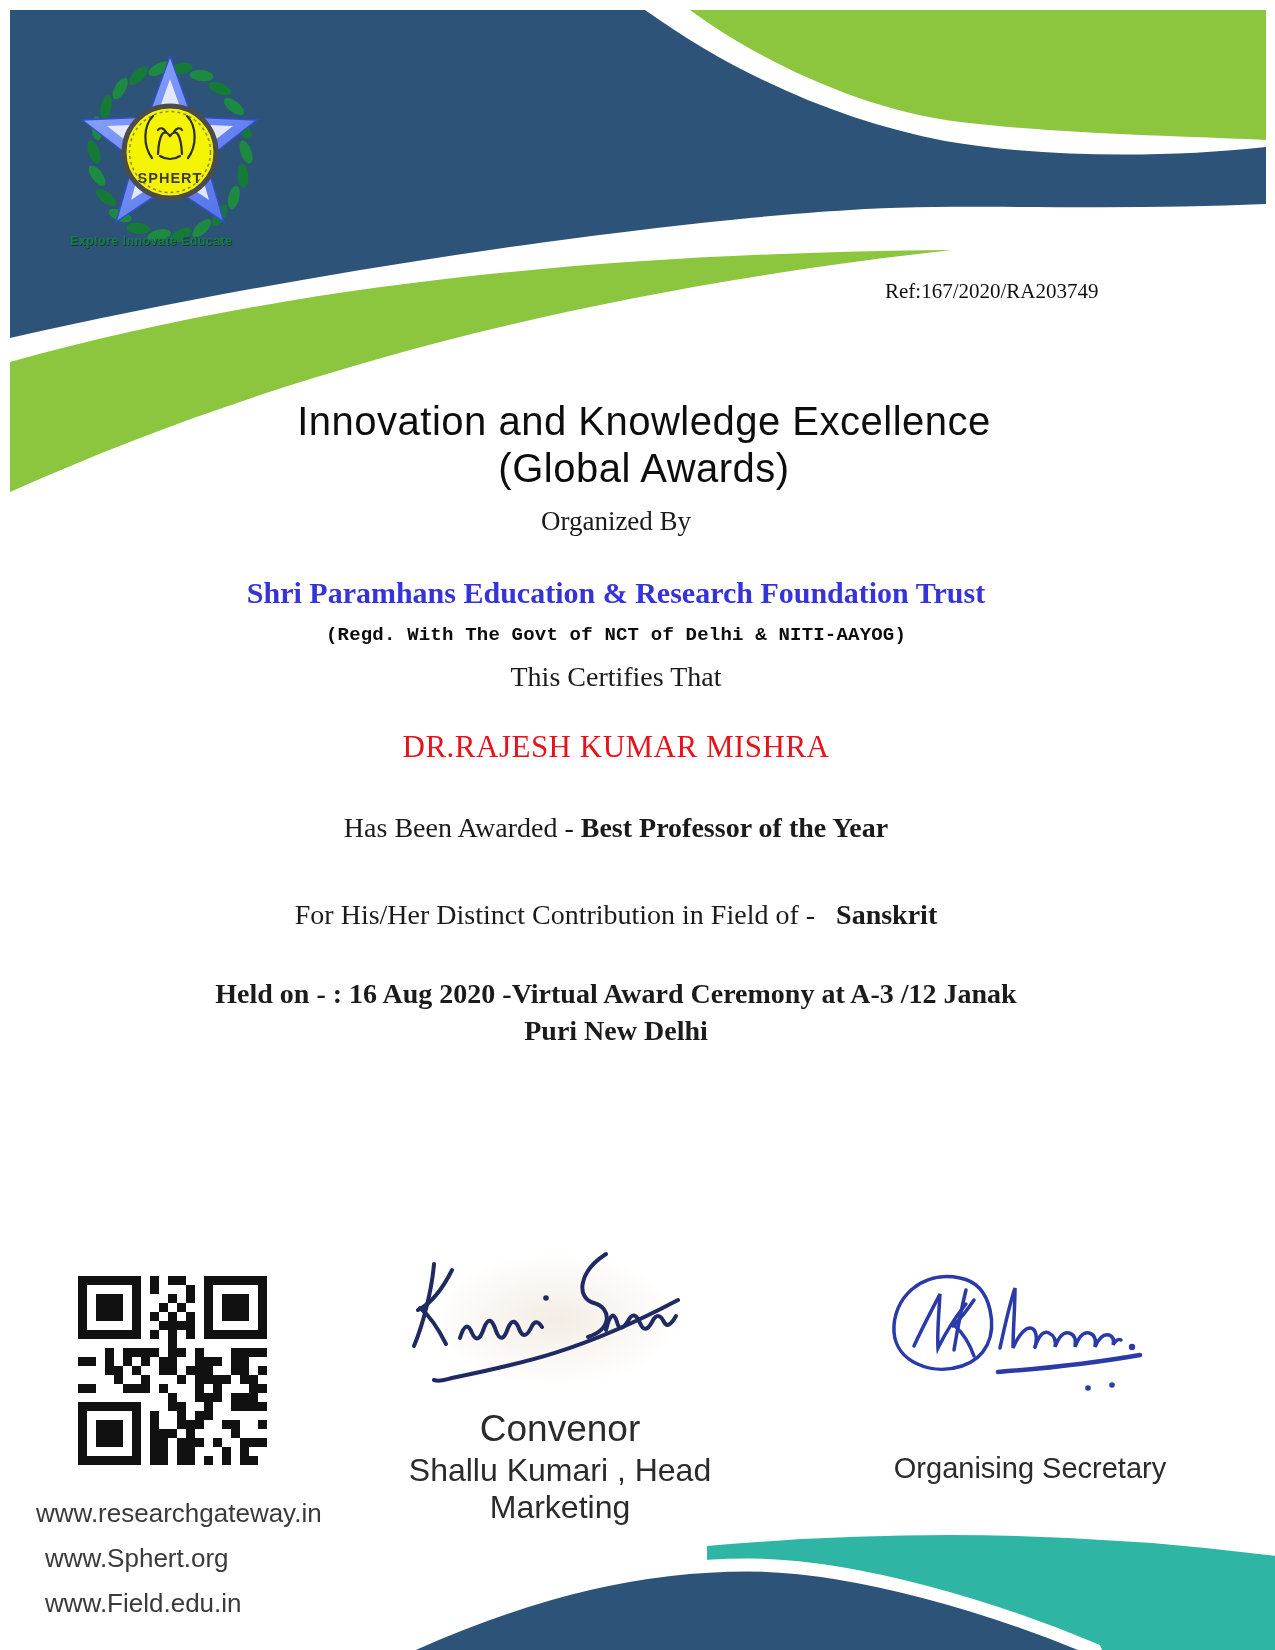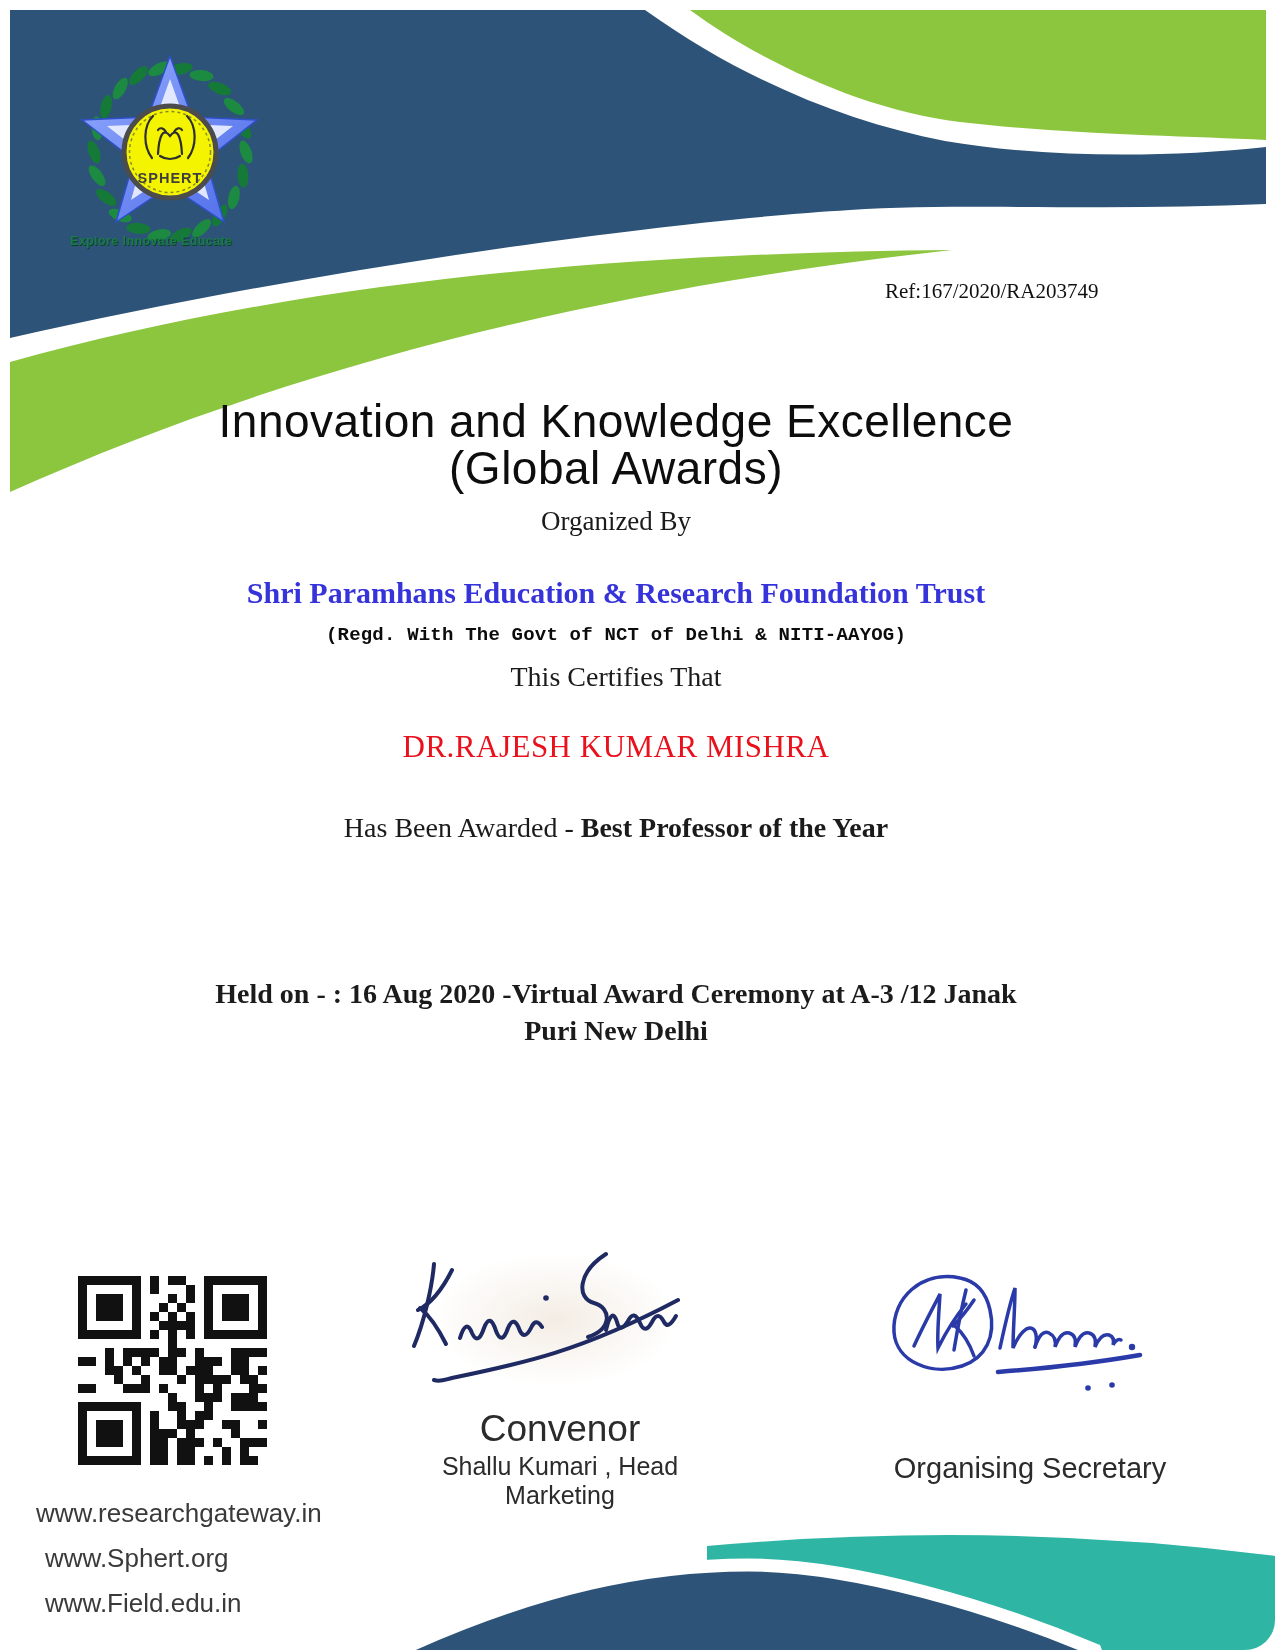--- a/index.html
+++ b/index.html
@@ -2,27 +2,27 @@
 <html style="--deco_blue: #2d5478; --deco_green: #8cc63f; --deco_teal: #2eb5a4; --org_name_blue: #3533d9; --recipient_red: #e8111c; --signature_navy: #1f2a63; --signature_blue: #2a3aa8; --body_text: #1b1b1b;"><head>
 <meta charset="utf-8">
 <style>
   :root{
     --deco_blue:#2d5478; --deco_green:#8cc63f; --deco_teal:#2eb5a4;
     --org_name_blue:#3533d9; --recipient_red:#e8111c;
     --signature_navy:#1f2a63; --signature_blue:#2a3aa8; --body_text:#1b1b1b;
   }
   html,body{margin:0;padding:0;background:#fff;}
   .stage{position:relative;width:1275px;height:1650px;background:#fff;overflow:hidden;
-         font-family:"Liberation Serif","DejaVu Serif",serif;color:var(--body_text);border-radius:30px;}
+         font-family:"Liberation Serif","DejaVu Serif",serif;color:var(--body_text);}
   .abs{position:absolute;}
   .ctr{left:0;width:1232px;text-align:center;}
   .sans{font-family:"Liberation Sans","DejaVu Sans",sans-serif;}
   .ref{left:885px;top:279px;font-size:21px;color:#101010;}
   .title{top:398px;font-family:"Liberation Sans","DejaVu Sans",sans-serif;
-         font-size:46px;line-height:47px;color:#0d0d0d;letter-spacing:.5px;}
+         font-size:40px;line-height:47px;color:#0d0d0d;letter-spacing:.5px;padding-left:28px;}
   .organized{top:506px;font-size:27px;}
   .orgname{top:576px;font-size:30px;font-weight:bold;color:var(--org_name_blue);}
   .regd{top:624px;font-size:19px;font-weight:bold;color:#0c0c0c;letter-spacing:.2px;font-family:Liberation Mono, monospace;}
   .certifies{top:661px;font-size:28px;}
   .recipient{top:729px;font-size:31px;font-weight:normal;color:var(--recipient_red);letter-spacing:.5px;text-align:center;}
   .awarded{top:812px;font-size:28px;}
   .field{top:899px;font-size:28px;}
   .field b{margin-left:14px;}
   .held{top:975px;font-size:28px;font-weight:bold;line-height:37px;}
   .tagline{left:70px;top:234px;width:200px;
@@ -97,20 +97,21 @@
   <div class="abs ctr title">
     <div>Innovation and Knowledge Excellence</div>
     <div>(Global Awards)</div>
   </div>
   <div class="abs ctr organized">Organized By</div>
   <div class="abs ctr orgname">Shri Paramhans Education &amp; Research Foundation Trust</div>
   <div class="abs ctr regd sans">(Regd. With The Govt of NCT of Delhi &amp; NITI-AAYOG)</div>
   <div class="abs ctr certifies">This Certifies That</div>
   <div class="abs ctr recipient">DR.RAJESH KUMAR MISHRA</div>
   <div class="abs ctr awarded"><span>Has Been Awarded - </span><b>Best Professor of the Year</b></div>
+  <div class="abs ctr field"><span>For His/Her Distinct Contribution in Field of - </span><b>Sanskrit</b></div>
   <div class="abs ctr held">
     <div>Held on - : 16 Aug 2020 -Virtual Award Ceremony at A-3 /12 Janak</div>
     <div>Puri New Delhi</div>
   </div>
 
   <svg id="qr" class="abs" style="left:78px;top:1276px" width="189" height="189" viewBox="0 0 189 189">
       <rect width="189" height="189" fill="#ffffff"></rect>
       <rect x="0" y="0" width="9" height="9" fill="#111111"></rect>
       <rect x="9" y="0" width="9" height="9" fill="#111111"></rect>
       <rect x="18" y="0" width="9" height="9" fill="#111111"></rect>
@@ -346,21 +347,21 @@
       <path d="M52,36 C42,56 30,70 18,76"></path>
       <path d="M20,74 C30,82 40,98 46,110"></path>
       <path d="M60,104 Q66,84 72,99 Q78,112 84,94 Q90,78 96,97 Q102,112 108,94 Q114,80 120,97 Q125,107 132,92 Q136,84 142,93"></path>
       <path d="M206,20 C178,38 176,64 194,69 C212,74 212,96 188,103"></path>
       <path d="M206,96 Q212,72 217,88 Q220,100 228,87 Q234,75 240,89 Q245,101 252,88 Q258,76 264,88 Q268,96 276,82"></path>
       <path d="M34,146 C40,148 44,146 52,144 C120,130 180,118 278,66"></path>
     </g>
     <circle cx="146" cy="64" r="2.8" style="fill:var(--signature_navy)" stroke="none"></circle>
   </svg>
   <div class="abs sig-role" style="left:400px;width:320px;top:1408px;font-size:37px;">Convenor</div>
-  <div class="abs sig-role" style="left:385px;width:350px;top:1452px;font-size:25px;">Shallu Kumari , Head Marketing</div>
+  <div class="abs sig-role" style="left:385px;width:350px;top:1452px;font-size:32px;">Shallu Kumari , Head Marketing</div>
 
   <svg class="abs" style="left:860px;top:1248px" width="330" height="155" viewBox="0 0 330 155" fill="none" stroke-linecap="round">
     <g style="stroke:var(--signature_blue)" stroke-width="3.5">
       <path d="M100,30 C62,22 32,50 34,84 C36,114 72,128 102,118 C126,110 136,88 130,62 C126,44 116,33 100,30"></path>
       <path d="M54,98 C64,76 74,58 80,46 C79,64 77,84 78,100 C86,84 96,68 106,56"></path>
       <path d="M106,42 C101,62 97,84 94,102"></path>
       <path d="M114,52 C106,64 99,72 93,78"></path>
       <path d="M95,78 C104,86 110,97 114,108"></path>
       <path d="M140,100 C146,72 151,52 155,40 C155,60 153,82 153,100 C159,86 167,77 173,81 C177,84 177,93 175,99"></path>
       <path d="M175,99 Q181,81 189,85 Q197,89 195,99 Q201,83 209,85 Q217,87 215,99 Q221,83 229,85 Q237,87 235,99 Q241,85 249,87 Q255,89 253,97 Q257,90 261,92"></path>

